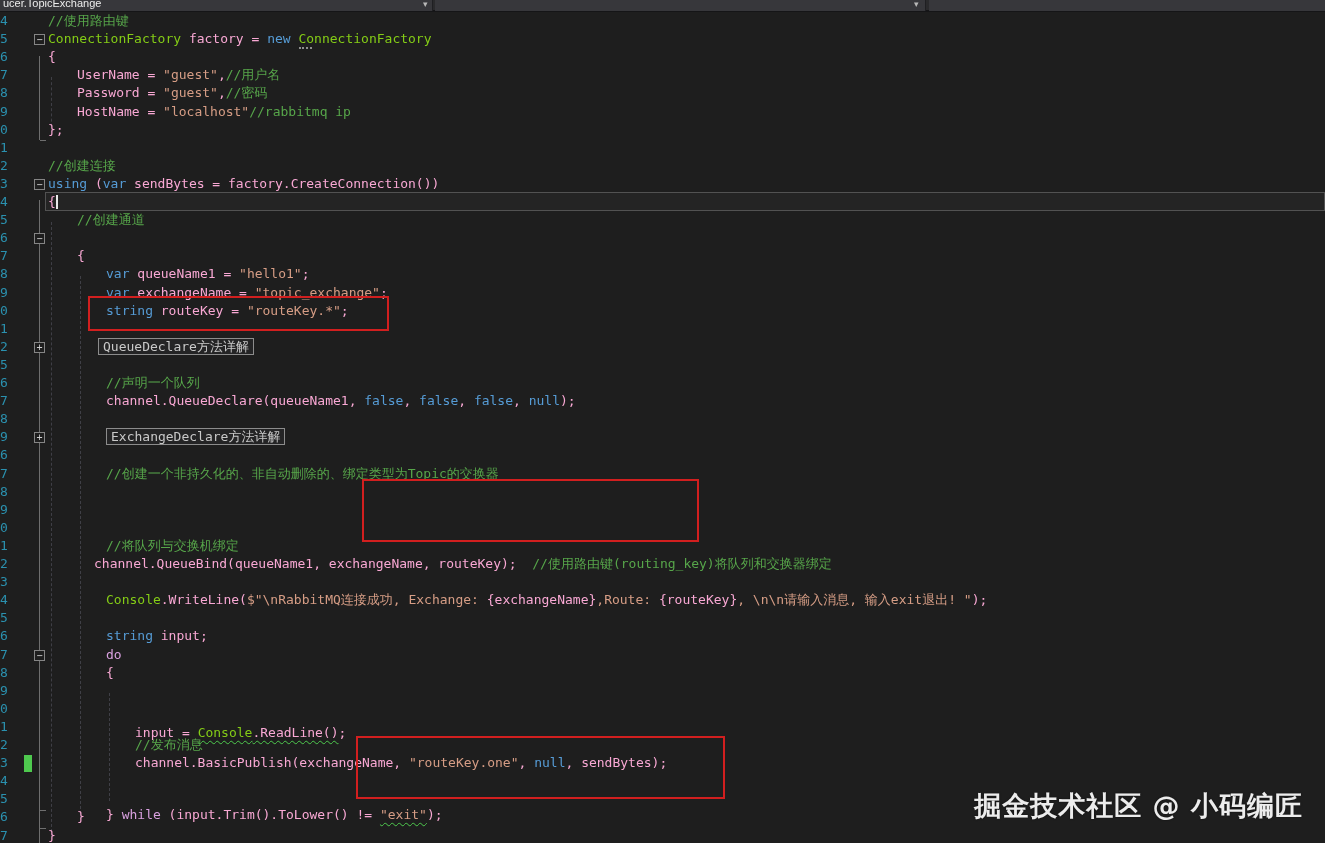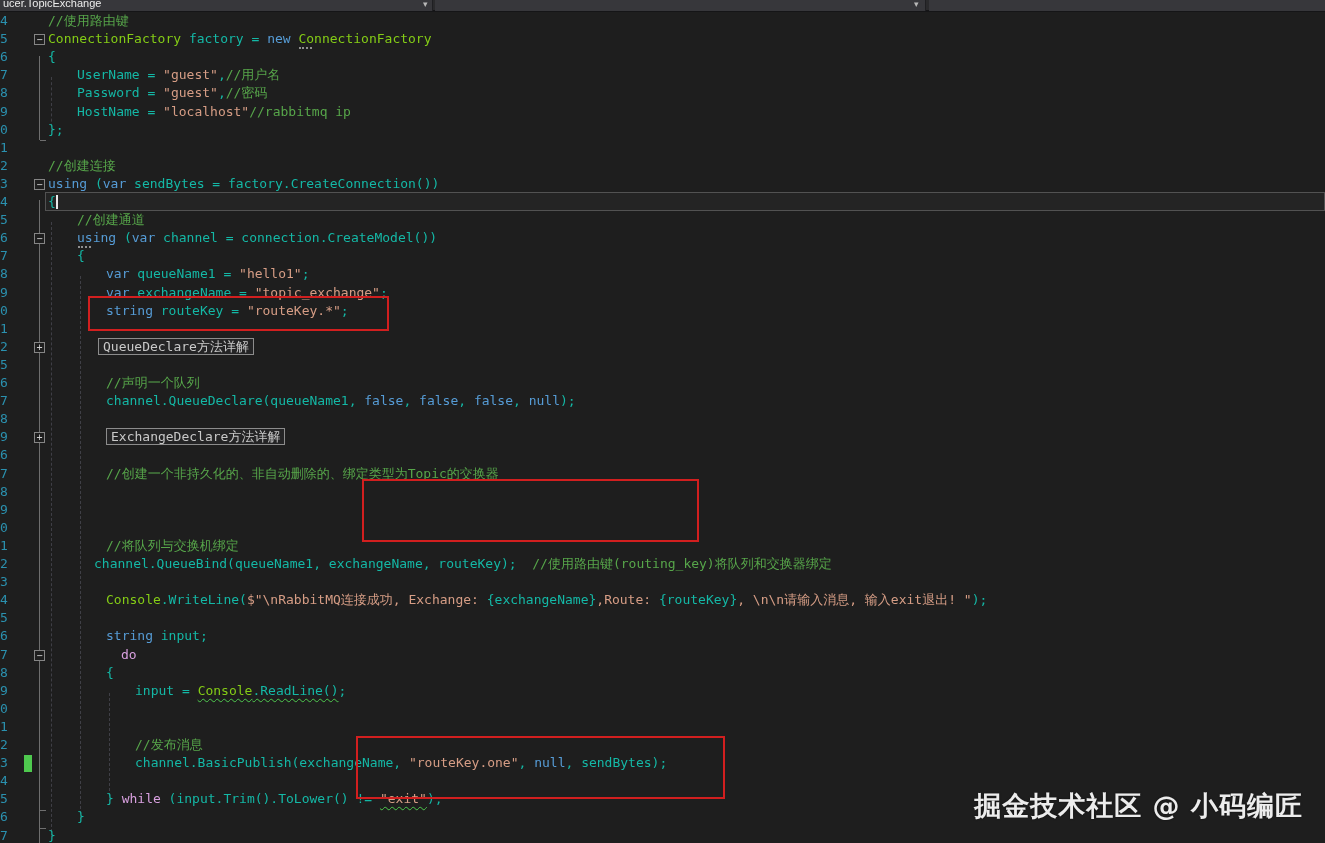--- a/index.html
+++ b/index.html
@@ -16,21 +16,21 @@
   .dd-arrow { position:absolute; top:-1px; color:#b8b8b8; font-size:9px;
             font-family:"DejaVu Sans",sans-serif; }
 
   
   #editor { position:absolute; left:0; top:12px; width:1325px; height:831px; }
   .row { position:absolute; left:0; width:1325px; height:19px; }
   .lnum { position:absolute; left:0; top:0; width:10px; color:#2b91af;
           font-size:13px; line-height:18px; overflow:hidden; }
   .code { position:absolute; top:0; white-space:pre; font-size:13px; line-height:18px; }
   .tok { white-space:pre; }
-  .p { color:#14b8a6; } .k { color:#569cd6; } .t { color:#84cc16; }
+  .p { color:#f9a8d4; } .k { color:#569cd6; } .t { color:#84cc16; }
   .s { color:#d69d85; } .c { color:#57a64a; } .f { color:#d8a0df; }
   .wg { text-decoration:underline wavy #4ec94e 1px; text-underline-offset:3px; }
   .wy { text-decoration:underline wavy #b9a23b 1px; text-underline-offset:3px; }
   .sugg { position:relative; display:inline-block; }
   .sugg::after { content:""; position:absolute; left:1px; bottom:-1px; width:13px;
                  border-bottom:2px dotted #8f8f8f; }
   .regionbox { display:inline-block; border:1px solid #8c8c8c; color:#c9c9c9;
                padding:0 4px; font-size:13px; line-height:15px; background:#242425; }
 
   
@@ -129,21 +129,20 @@
       <span class="code" style="left: 48px;"><span class="tok p">{</span></span>
     </div>
     <div id="caret" style="left: 56px; top: 183px;"></div>
     <div class="row" style="top: 199.1px;">
       <span class="lnum">5</span>
       <span class="code" style="left: 77px;"><span class="tok c">//创建通道</span></span>
     </div>
     <div class="row" style="top: 217.2px;">
       <span class="lnum">6</span>
       <div class="fold">−</div>
-      <span class="code" style="left: 77px;"><span class="tok k sugg">using</span><span class="tok p"> (</span><span class="tok k">var</span><span class="tok p"> channel = connection.CreateModel())</span></span>
     </div>
     <div class="row" style="top: 235.3px;">
       <span class="lnum">7</span>
       <span class="code" style="left: 77px;"><span class="tok p">{</span></span>
     </div>
     <div class="row" style="top: 253.4px;">
       <span class="lnum">8</span>
       <span class="code" style="left: 106px;"><span class="tok k">var</span><span class="tok p"> queueName1 = </span><span class="tok s">"hello1"</span><span class="tok p">;</span></span>
     </div>
     <div class="row" style="top: 271.5px;">
@@ -223,29 +222,29 @@
       <span class="lnum">5</span>
       <span class="code" style="left: 48px;"></span>
     </div>
     <div class="row" style="top: 615.4px;">
       <span class="lnum">6</span>
       <span class="code" style="left: 106px;"><span class="tok k">string</span><span class="tok p"> input;</span></span>
     </div>
     <div class="row" style="top: 633.5px;">
       <span class="lnum">7</span>
       <div class="fold">−</div>
-      <span class="code" style="left: 121px;"><span class="tok f">do</span></span>
+      <span class="code" style="left: 106px;"><span class="tok f">do</span></span>
     </div>
     <div class="row" style="top: 651.6px;">
       <span class="lnum">8</span>
       <span class="code" style="left: 106px;"><span class="tok p">{</span></span>
     </div>
     <div class="row" style="top: 669.7px;">
       <span class="lnum">9</span>
-      <span class="code" style="left: 135px;"><span class="tok p">input = </span><span class="tok t wg">Console</span><span class="tok p wg">.ReadLine()</span><span class="tok p">;</span></span>
+      <span class="code" style="left: 135px; margin-top: 42px;"><span class="tok p">input = </span><span class="tok t wg">Console</span><span class="tok p wg">.ReadLine()</span><span class="tok p">;</span></span>
     </div>
     <div class="row" style="top: 687.8px;">
       <span class="lnum">0</span>
       <span class="code" style="left: 48px;"></span>
     </div>
     <div class="row" style="top: 705.9px;">
       <span class="lnum">1</span>
     </div>
     <div class="row" style="top: 724px;">
       <span class="lnum">2</span>
@@ -255,21 +254,21 @@
       <span class="lnum">3</span>
       <span class="code" style="left: 135px;"><span class="tok p">channel.BasicPublish(exchangeName, </span><span class="tok s">"routeKey.one"</span><span class="tok p">, </span><span class="tok k">null</span><span class="tok p">, sendBytes);</span></span>
     </div>
     <div id="changebar" style="left: 24px; top: 742.6px; width: 8px; height: 17.6px;"></div>
     <div class="row" style="top: 760.2px;">
       <span class="lnum">4</span>
       <span class="code" style="left: 48px;"></span>
     </div>
     <div class="row" style="top: 778.3px;">
       <span class="lnum">5</span>
-      <span class="code" style="left: 106px;"><span class="tok p">} </span><span class="tok f">while</span><span class="tok p"> (input.Trim().ToLower() != </span><span class="tok s wg">"exit"</span><span class="tok p">);</span></span>
+      <span class="code" style="left: 106px; margin-top: 16px;"><span class="tok p">} </span><span class="tok f">while</span><span class="tok p"> (input.Trim().ToLower() != </span><span class="tok s wg">"exit"</span><span class="tok p">);</span></span>
     </div>
     <div class="row" style="top: 796.4px;">
       <span class="lnum">6</span>
       <span class="code" style="left: 77px;"><span class="tok p">}</span></span>
     </div>
     <div class="row" style="top: 814.5px;">
       <span class="lnum">7</span>
       <span class="code" style="left: 48px;"><span class="tok p">}</span></span>
     </div>
   </div>

